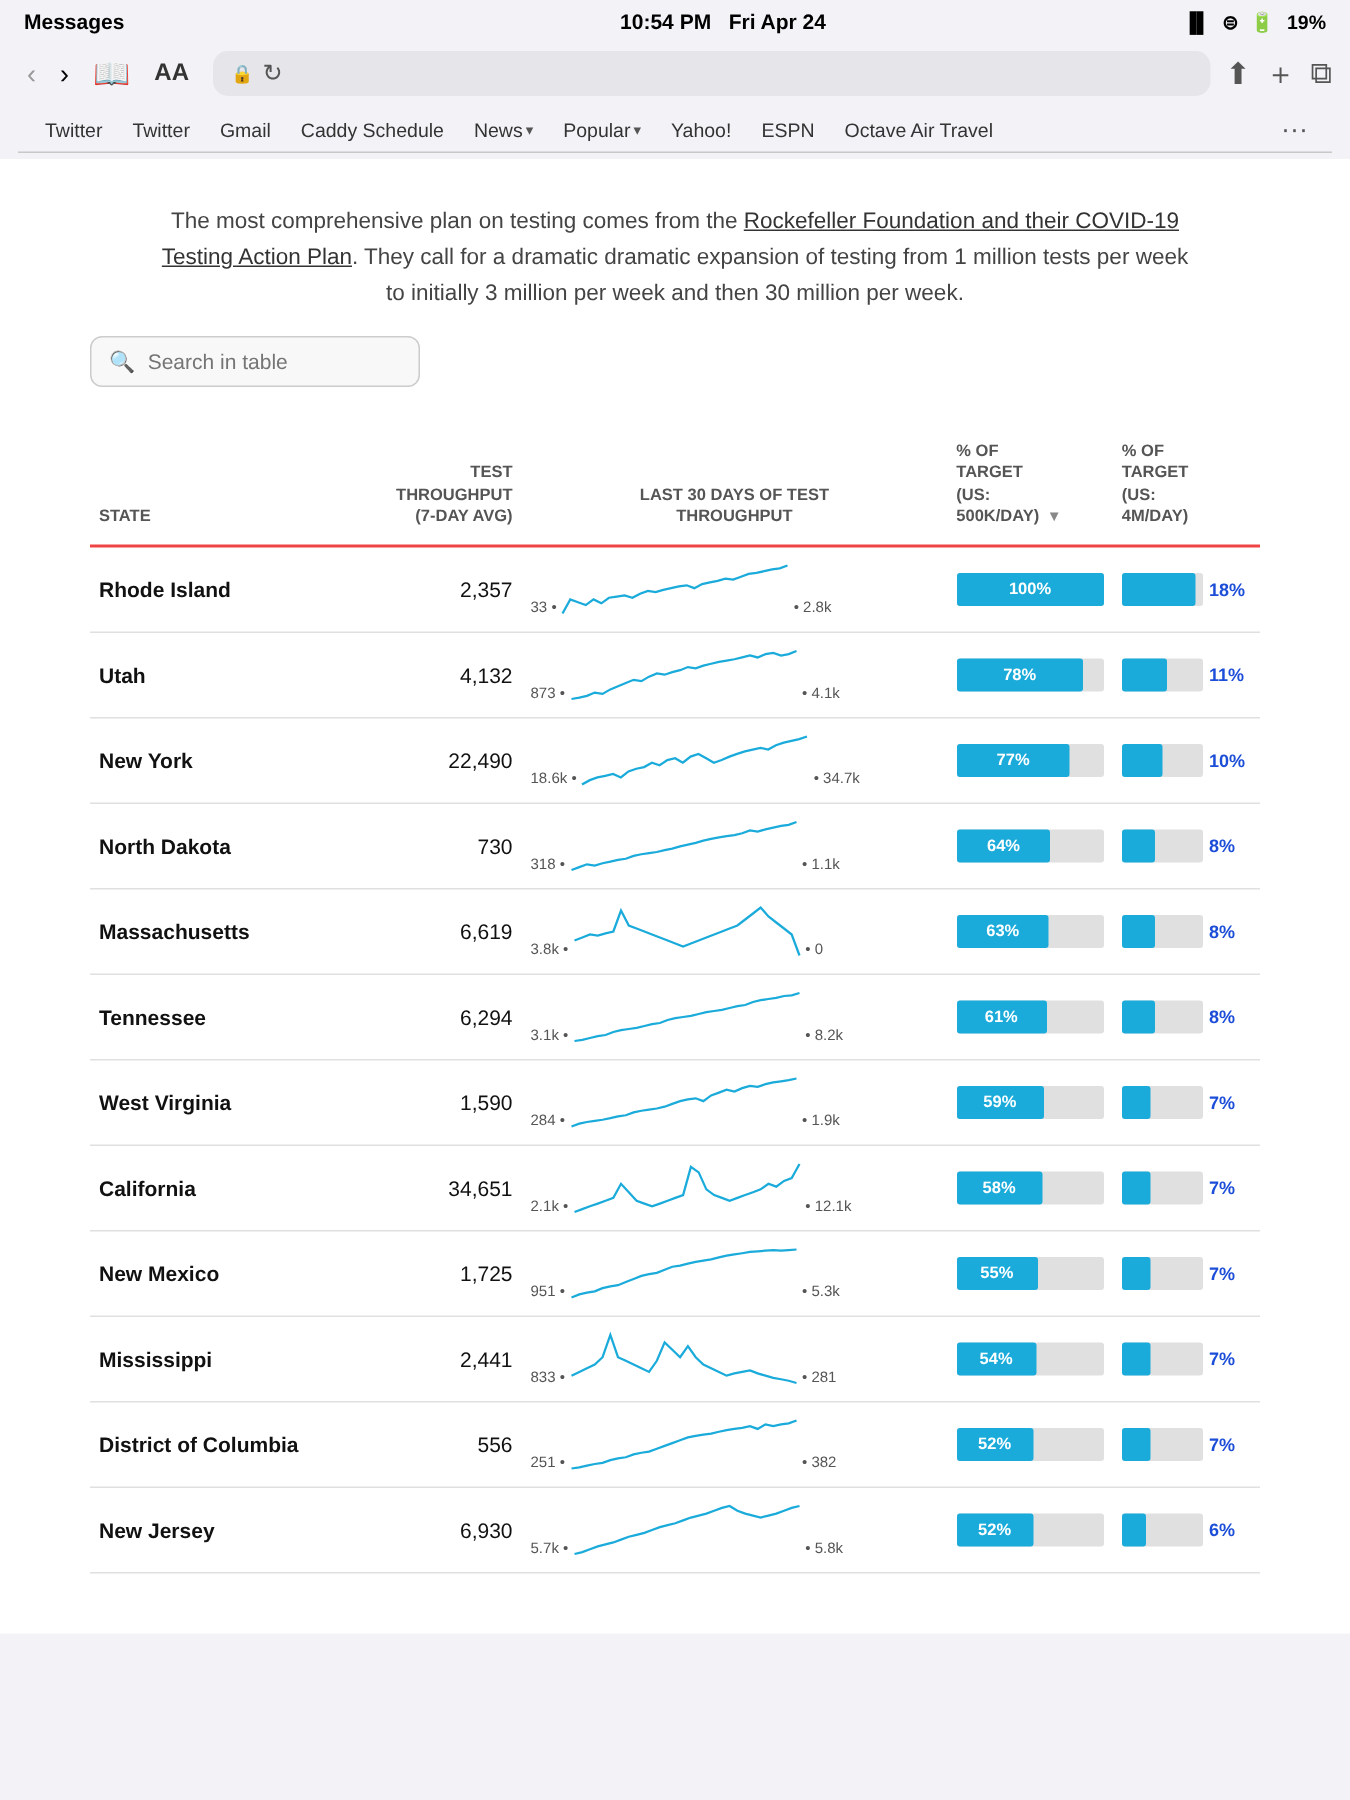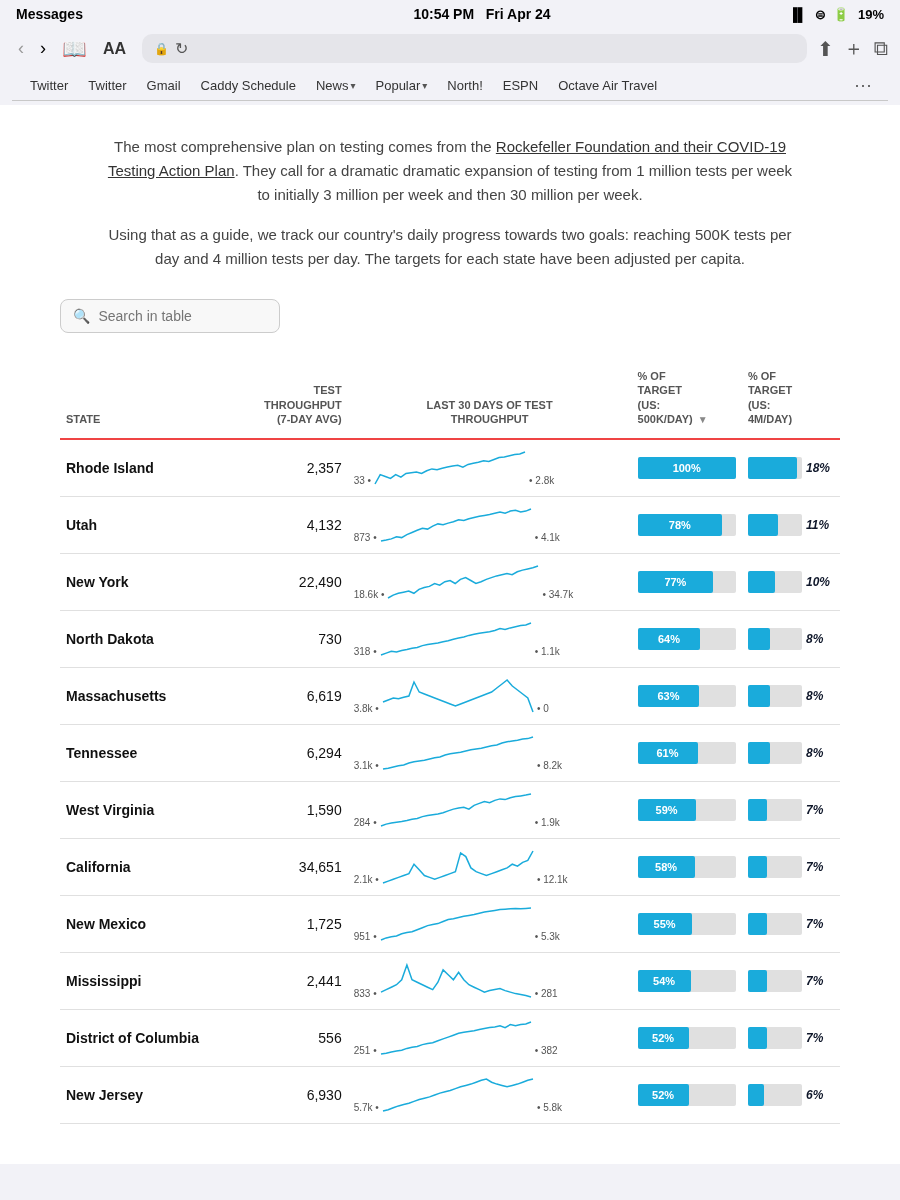--- a/index.html
+++ b/index.html
@@ -277,23 +277,22 @@
       position: relative;
     }
     .bar-fill-4m {
       height: 100%;
       background: #1aabdb;
       border-radius: 2px;
     }
     .bar-pct-label {
       font-size: 12px;
       font-weight: 600;
-      color: #0f172a;
+      color: #1d4ed8;
       min-width: 28px;
-      font-style: italic;
     }
 
     
     .sparkline-wrap {
       display: flex;
       align-items: flex-end;
       gap: 4px;
       font-size: 10px;
       color: #555;
     }
@@ -358,37 +357,36 @@
     <a class="bookmark-item">Twitter</a>
     <a class="bookmark-item">Twitter</a>
     <a class="bookmark-item">Gmail</a>
     <a class="bookmark-item">Caddy Schedule</a>
     <a class="bookmark-item with-arrow">
       News <span class="bk-arrow">▾</span>
     </a>
     <a class="bookmark-item with-arrow">
       Popular <span class="bk-arrow">▾</span>
     </a>
-    <a class="bookmark-item">North!</a>
+    <a class="bookmark-item">Yahoo!</a>
     <a class="bookmark-item">ESPN</a>
     <a class="bookmark-item">Octave Air Travel</a>
     <button class="more-btn">···</button>
   </div>
 </div>
 
 <div class="page-content">
 
   <p class="page-desc">
     The most comprehensive plan on testing comes from the
     <a>Rockefeller Foundation and their COVID-19 Testing Action Plan</a>.
     They call for a dramatic dramatic expansion of testing from 1 million tests per week to
     initially 3 million per week and then 30 million per week.
   </p>
 
-  <p class="page-desc2">Using that as a guide, we track our country's daily progress towards two goals: reaching 500K tests per day and 4 million tests per day. The targets for each state have been adjusted per capita.</p>
 
   <div class="search-box">
     <span class="search-icon-span">🔍</span>
     <input class="search-input" type="text" placeholder="Search in table" style="">
   </div>
 
   <table class="data-table">
     <thead>
       <tr>
         <th>STATE</th>

